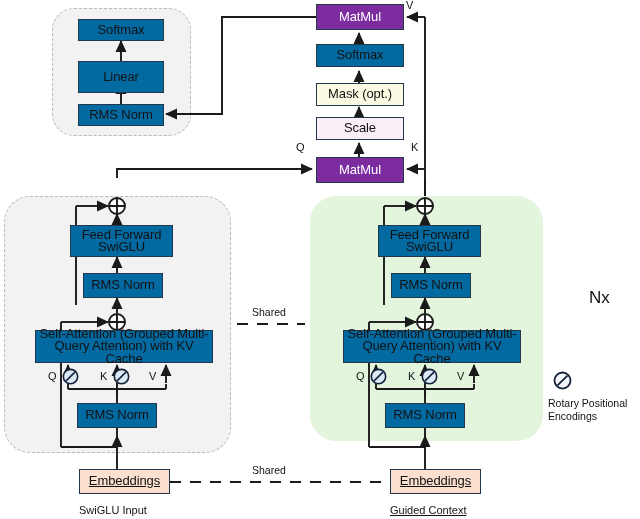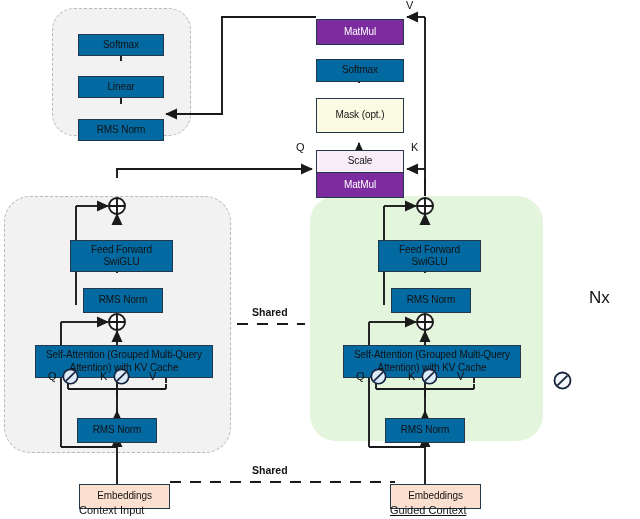--- a/index.html
+++ b/index.html
@@ -16,33 +16,32 @@
   .group{position:absolute;box-sizing:border-box;}
   .group.gray{background:#f2f2f2;border:1.6px dashed #b9b9b9;}
   .group.green{background:#e4f5de;border:none;}
 
   
   .node{
     position:absolute;box-sizing:border-box;
     border:1.4px solid #23384a;
     display:flex;align-items:center;justify-content:center;
     text-align:center;color:#121212;
-    font-size:10px;line-height:12.5px;
+    font-size:13px;line-height:12.5px;
     letter-spacing:-0.1px;
-    margin-top:15px;
   }
   .node.blue{background:#0369a1;}
   .node.purple{background:#7d2ca0;color:#ffffff;}
   .node.cream{background:#fbfbe3;}
   .node.pink{background:#f9eef8;}
-  .node.peach{background:#fbe0cf;}
+  .node.peach{background:#fbe0cf;text-decoration:underline;}
 
   
   .lbl{position:absolute;color:#121212;font-size:11px;white-space:pre;}
-  .lbl.bold{font-weight:bold;font-size:10.5px;}
+  .lbl.bold{font-weight:normal;font-size:10.5px;}
   .lbl.big{font-size:17px;margin-left:28px;}
   .lbl.cap{font-size:10.5px;line-height:13px;white-space:normal;width:92px;}
 
   
   .rope{position:absolute;width:17px;height:17px;}
 </style>
 </head>
 <body>
 
 <div id="canvas">
@@ -145,27 +144,27 @@
       <path d="M417,322 L433,322 M425,314 L425,330"></path>
     </g>
 
     <g stroke="#1a1a1a" stroke-width="2.1" fill="none" stroke-dasharray="11 9">
       <path d="M237,324 L305,324"></path>
       <path d="M170,482 L395,482"></path>
     </g>
   </svg>
 
   <div class="node blue" style="left:78px;top:19px;width:86px;height:22px;">Softmax</div>
-  <div class="node blue" style="left:78px;top:61px;width:86px;height:22px;">Linear</div>
+  <div class="node blue" style="left:78px;top:61px;width:86px;height:32px;">Linear</div>
   <div class="node blue" style="left:78px;top:104px;width:86px;height:22px;">RMS Norm</div>
 
   <div class="node purple" style="left:316px;top:4px;width:88px;height:26px;">MatMul</div>
   <div class="node blue" style="left:316px;top:44px;width:88px;height:23px;">Softmax</div>
-  <div class="node cream" style="left:316px;top:83px;width:88px;height:35px;">Mask (opt.)</div>
-  <div class="node pink" style="left:316px;top:135px;width:88px;height:23px;">Scale</div>
+  <div class="node cream" style="left:316px;top:83px;width:88px;height:23px;">Mask (opt.)</div>
+  <div class="node pink" style="left:316px;top:117px;width:88px;height:23px;">Scale</div>
   <div class="node purple" style="left:316px;top:157px;width:88px;height:26px;">MatMul</div>
 
   <div class="lbl" style="left:406px;top:-1px;">V</div>
   <div class="lbl" style="left:411px;top:141px;">K</div>
   <div class="lbl" style="left:296px;top:141px;">Q</div>
 
   <div class="node blue" style="left:70px;top:225px;width:103px;height:32px;white-space:pre;">Feed Forward
 SwiGLU</div>
   <div class="node blue" style="left:83px;top:273px;width:80px;height:25px;">RMS Norm</div>
   <div class="node blue" style="left:35px;top:330px;width:178px;height:33px;padding:0 3px;">Self-Attention (Grouped Multi-Query Attention) with KV Cache</div>
@@ -175,21 +174,21 @@
   <svg class="rope" style="left:62px;top:368px;" viewBox="0 0 18 18">
     <circle cx="9" cy="9" r="7.6" fill="#dbeaf7" stroke="#16213a" stroke-width="1.7"></circle>
     <path d="M4.3,13.7 L13.7,4.3" stroke="#16213a" stroke-width="1.7" fill="none"></path>
   </svg>
   <svg class="rope" style="left:113px;top:368px;" viewBox="0 0 18 18">
     <circle cx="9" cy="9" r="7.6" fill="#dbeaf7" stroke="#16213a" stroke-width="1.7"></circle>
     <path d="M4.3,13.7 L13.7,4.3" stroke="#16213a" stroke-width="1.7" fill="none"></path>
   </svg>
   <div class="node blue" style="left:77px;top:403px;width:80px;height:25px;">RMS Norm</div>
   <div class="node peach" style="left:79px;top:469px;width:91px;height:25px;">Embeddings</div>
-  <div class="lbl" style="left:79px;top:504px;">Context Input</div>
+  <div class="lbl" style="left:79px;top:504px;">SwiGLU Input</div>
 
   <div class="node blue" style="left:378px;top:225px;width:103px;height:32px;white-space:pre;">Feed Forward
 SwiGLU</div>
   <div class="node blue" style="left:391px;top:273px;width:80px;height:25px;">RMS Norm</div>
   <div class="node blue" style="left:343px;top:330px;width:178px;height:33px;padding:0 3px;">Self-Attention (Grouped Multi-Query Attention) with KV Cache</div>
   <div class="lbl" style="left:356px;top:370px;">Q</div>
   <div class="lbl" style="left:408px;top:370px;">K</div>
   <div class="lbl" style="left:457px;top:370px;">V</div>
   <svg class="rope" style="left:370px;top:368px;" viewBox="0 0 18 18">
     <circle cx="9" cy="9" r="7.6" fill="#dbeaf7" stroke="#16213a" stroke-width="1.7"></circle>
@@ -204,14 +203,15 @@
   <div class="lbl" style="left:390px;top:504px;text-decoration:underline;">Guided Context</div>
 
   <div class="lbl bold" style="left:252px;top:306px;">Shared</div>
   <div class="lbl bold" style="left:252px;top:464px;">Shared</div>
   <div class="lbl big" style="left:561px;top:288px;">Nx</div>
 
   <svg class="rope" style="left:553px;top:371px;width:19px;height:19px;" viewBox="0 0 18 18">
     <circle cx="9" cy="9" r="7.6" fill="#f4f7fb" stroke="#16213a" stroke-width="1.7"></circle>
     <path d="M4.3,13.7 L13.7,4.3" stroke="#16213a" stroke-width="1.7" fill="none"></path>
   </svg>
+  <div class="lbl cap" style="left:548px;top:397px;">Rotary Positional Encodings</div>
 
 </div>
 
 </body></html>

